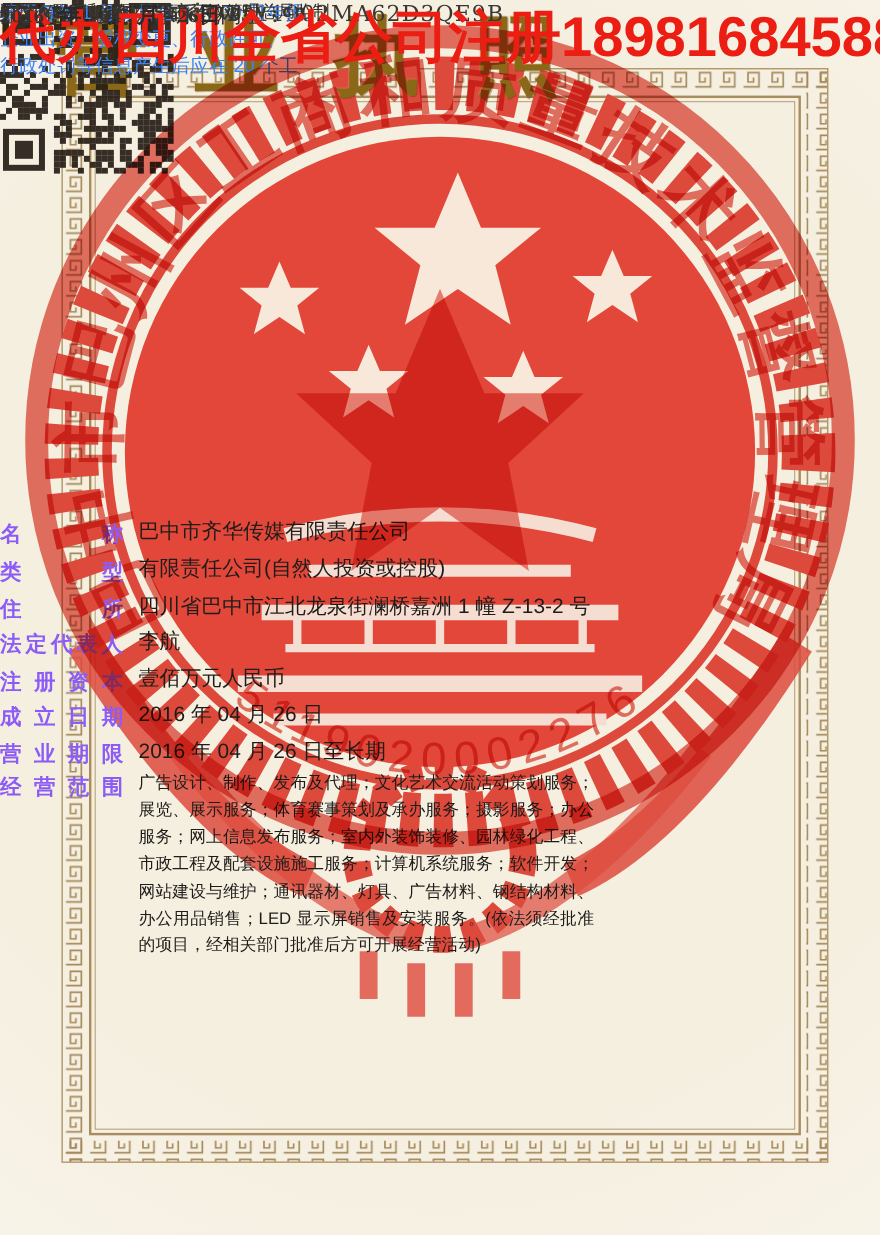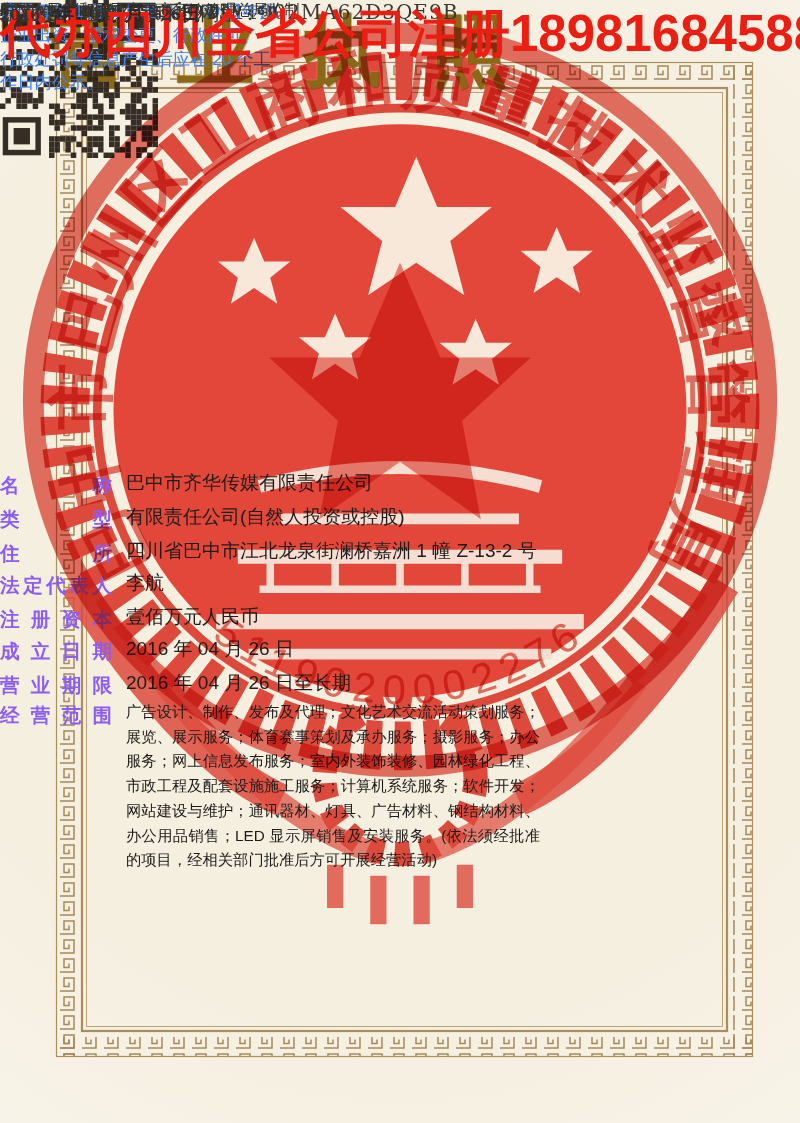--- a/index.html
+++ b/index.html
@@ -500,18 +500,17 @@
   <span class="dnum dm">04</span>
   <span class="dunit du2">月</span>
   <span class="dnum dd">26</span>
   <span class="dunit">日</span>
 </div>
 
 <div class="notice">
   <div>请于每年 1 月 1 日至 6 月 30 日年报。</div>
   <div>企业出资、股权变更、行政许可、</div>
   <div>行政处罚等信息产生后应在 20 个工</div>
-  <div>作日内公示。</div>
 </div>
 
 <div class="site-url">http://gsxt.scaic.gov.cn</div>
 <div class="site-label">企业信用信息公示系统网址：</div>
 <div class="issuer">中华人民共和国国家工商行政管理总局监制</div>
 
 </body></html>

